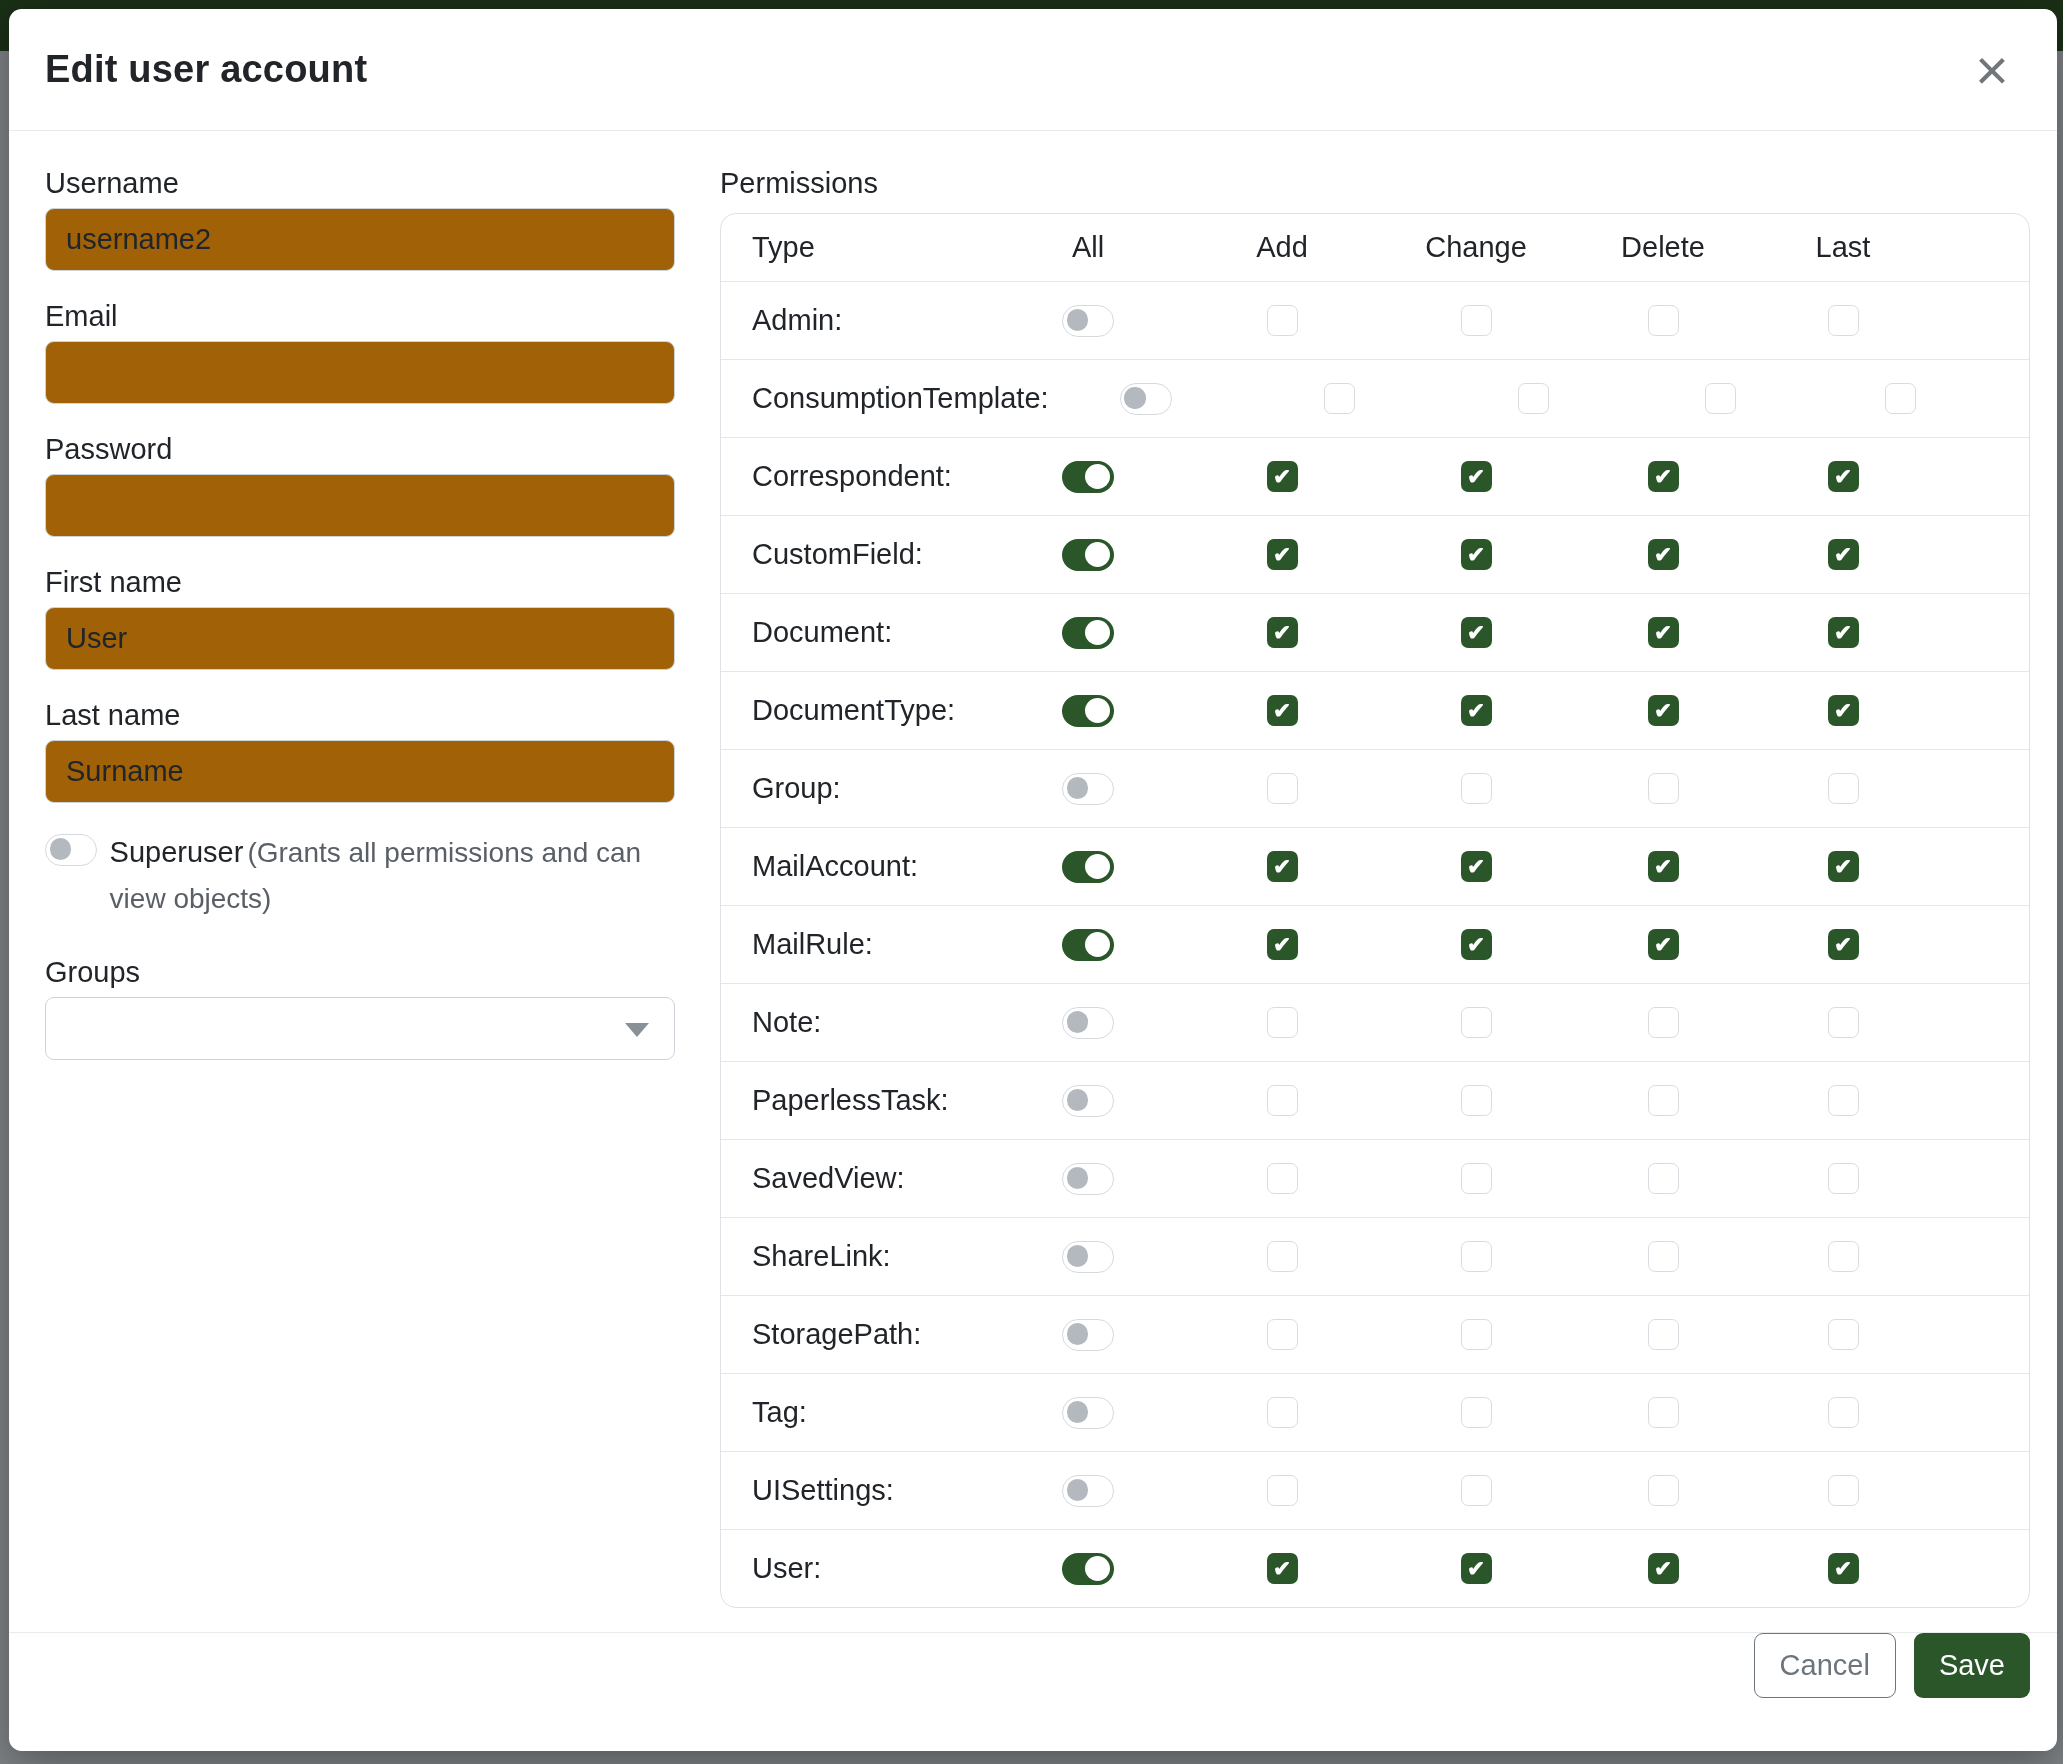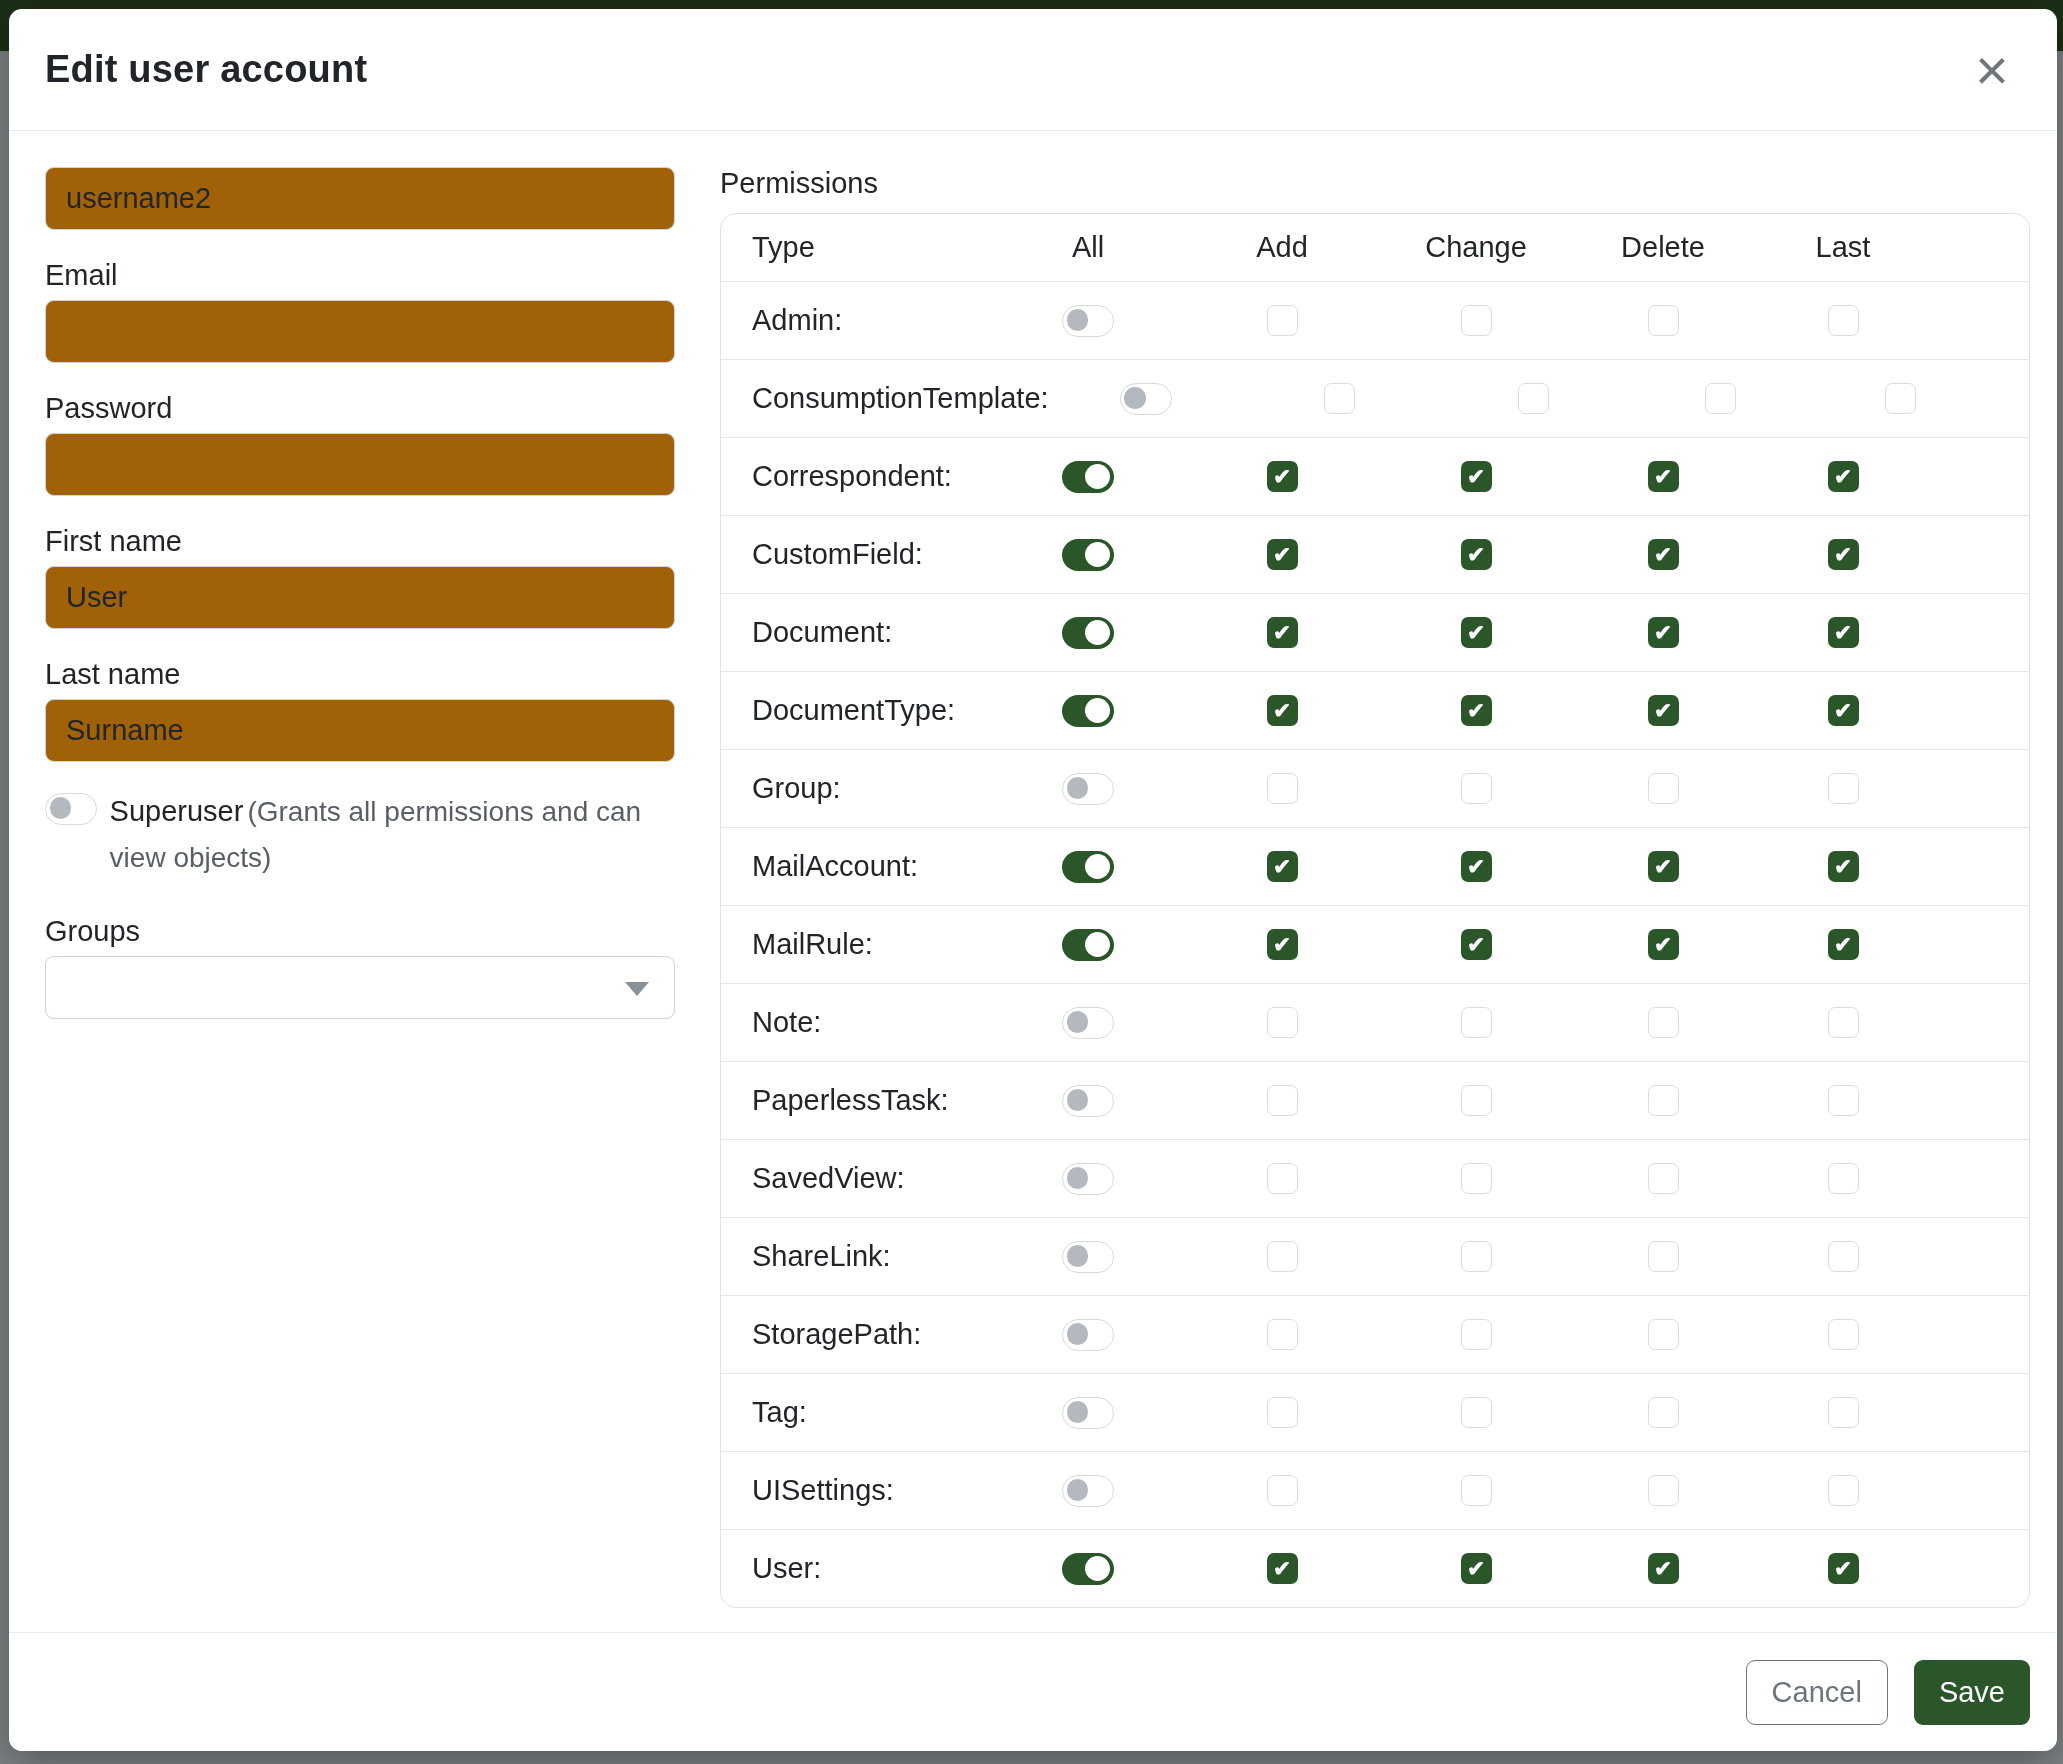--- a/index.html
+++ b/index.html
@@ -102,22 +102,22 @@
   
   .checkbox{
     width:31px;height:31px;border-radius:7.2px;cursor:pointer;
     display:flex;align-items:center;justify-content:center;
   }
   .checkbox.unchecked{background:#fff;border:1.8px solid #d8dce0;}
   .checkbox.checked{background:var(--green);color:#fff;font-size:21.6px;font-weight:700;line-height:1;}
   
   .modal-footer{
     flex:0 0 119px;border-top:1.8px solid #e9ecef;
-    display:flex;align-items:center;justify-content:flex-end;
-    padding:0 27px;gap:26px;
+    display:flex;align-items:flex-start;justify-content:flex-end;
+    padding:0 27px;gap:18px;
   }
   .btn{
     height:65px;border-radius:9px;font-size:29px;padding:0 25px;cursor:pointer;
     font-family:"Liberation Sans", sans-serif;display:flex;align-items:center;justify-content:center;
   }
   .btn-cancel{background:#fff;color:var(--muted);border:1.8px solid #6f757c;}
   .btn-save{background:var(--green);color:#fff;border:none;font-weight:500;}
 </style>
 </head>
 <body>
@@ -129,20 +129,21 @@
   <div class="modal-header">
     <div class="modal-title">Edit user account</div>
     <button class="close-btn">×</button>
   </div>
 
   <div class="modal-body">
 
     <div class="left-col">
 
       <div class="field">
+        <label class="field-label">Username</label>
         <input class="text-input" type="text" value="username2" style="">
       </div>
 
       <div class="field">
         <label class="field-label">Email</label>
         <input class="text-input" type="text" value="" style="">
       </div>
 
       <div class="field">
         <label class="field-label">Password</label>

